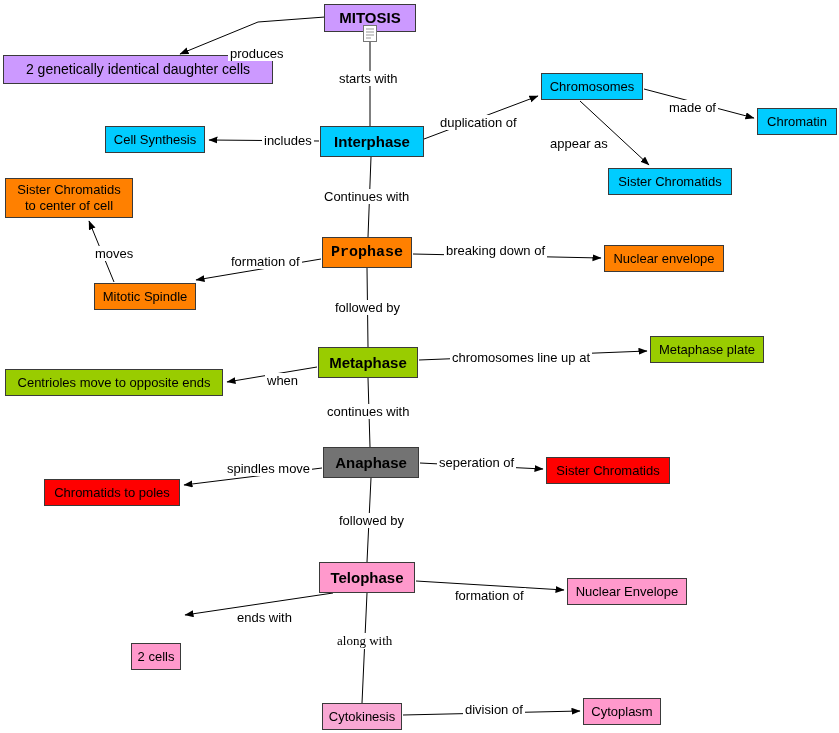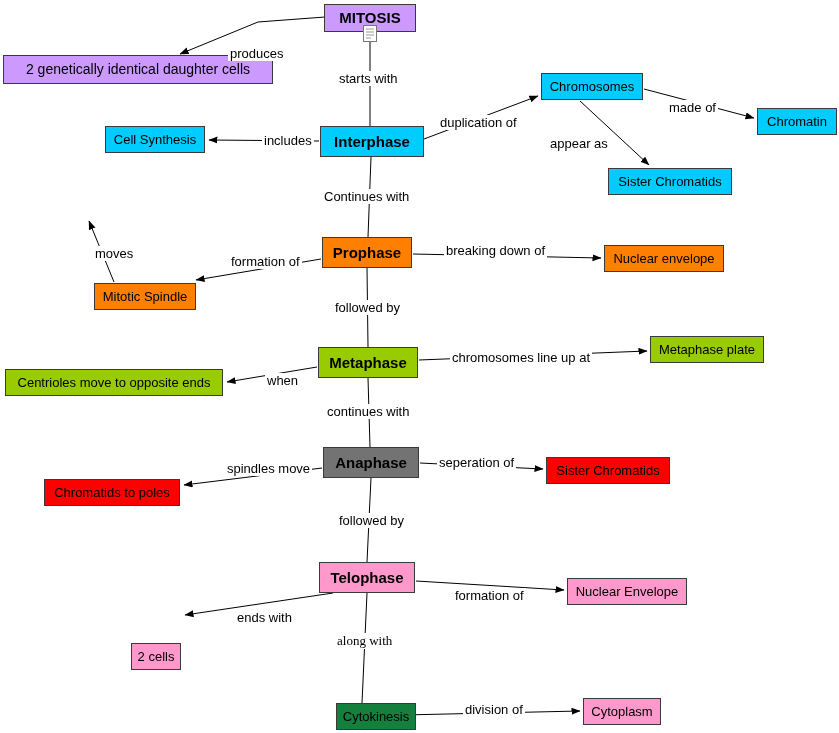--- a/index.html
+++ b/index.html
@@ -53,33 +53,34 @@
     <line x1="403" y1="715" x2="580" y2="711" marker-end="url(#arrow)"></line>
   </svg>
 
   <div class="node bold" style="left: 324px; top: 4px; width: 92px; height: 28px; background-color: rgb(204, 153, 255);">MITOSIS</div>
   <div class="node" style="left: 3px; top: 55px; width: 270px; height: 29px; font-size: 14px; background-color: rgb(204, 153, 255);">2 genetically identical daughter cells</div>
   <div class="node" style="left: 541px; top: 73px; width: 102px; height: 27px; background-color: rgb(0, 204, 255);">Chromosomes</div>
   <div class="node" style="left: 757px; top: 108px; width: 80px; height: 27px; background-color: rgb(0, 204, 255);">Chromatin</div>
   <div class="node" style="left: 105px; top: 126px; width: 100px; height: 27px; background-color: rgb(0, 204, 255);">Cell Synthesis</div>
   <div class="node bold" style="left: 320px; top: 126px; width: 104px; height: 31px; background-color: rgb(0, 204, 255);">Interphase</div>
   <div class="node" style="left: 608px; top: 168px; width: 124px; height: 27px; background-color: rgb(0, 204, 255);">Sister Chromatids</div>
-  <div class="node bold" style="left: 322px; top: 237px; width: 90px; height: 31px; background-color: rgb(255, 128, 0);">Prophase</div>
+  <div class="node" style="left: 5px; top: 178px; width: 128px; height: 40px; background-color: rgb(255, 128, 0);">Sister Chromatids to center of cell</div>
+  <div class="node bold" style="left: 322px; top: 237px; width: 90px; height: 31px; background-color: rgb(255, 128, 0); font-family: Liberation Mono, monospace;">Prophase</div>
   <div class="node" style="left: 604px; top: 245px; width: 120px; height: 27px; background-color: rgb(255, 128, 0);">Nuclear envelope</div>
   <div class="node" style="left: 94px; top: 283px; width: 102px; height: 27px; background-color: rgb(255, 128, 0);">Mitotic Spindle</div>
   <div class="node bold" style="left: 318px; top: 347px; width: 100px; height: 31px; background-color: rgb(153, 204, 0);">Metaphase</div>
   <div class="node" style="left: 650px; top: 336px; width: 114px; height: 27px; background-color: rgb(153, 204, 0);">Metaphase plate</div>
   <div class="node" style="left: 5px; top: 369px; width: 218px; height: 27px; background-color: rgb(153, 204, 0);">Centrioles move to opposite ends</div>
   <div class="node bold" style="left: 323px; top: 447px; width: 96px; height: 31px; background-color: #737373;">Anaphase</div>
   <div class="node" style="left: 546px; top: 457px; width: 124px; height: 27px; background-color: rgb(255, 0, 0);">Sister Chromatids</div>
   <div class="node" style="left: 44px; top: 479px; width: 136px; height: 27px; background-color: rgb(255, 0, 0);">Chromatids to poles</div>
   <div class="node bold" style="left: 319px; top: 562px; width: 96px; height: 31px; background-color: rgb(255, 153, 204);">Telophase</div>
   <div class="node" style="left: 567px; top: 578px; width: 120px; height: 27px; background-color: rgb(255, 153, 204);">Nuclear Envelope</div>
   <div class="node" style="left: 131px; top: 603px; width: 50px; height: 27px; background-color: rgb(255, 153, 204); margin-top: 40px;">2 cells</div>
-  <div class="node" style="left: 336px; top: 703px; width: 80px; height: 27px; background-color: #15803d;">Cytokinesis</div>
+  <div class="node" style="left: 322px; top: 703px; width: 80px; height: 27px; background-color: #f9a8d4;">Cytokinesis</div>
   <div class="node" style="left: 583px; top: 698px; width: 78px; height: 27px; background-color: rgb(255, 153, 204);">Cytoplasm</div>
 
   <div class="res-icon" style="left:363px;top:25px;">
     <svg width="14" height="17" viewBox="0 0 14 17">
       <rect x="0.5" y="0.5" width="13" height="16" fill="#ffffff" stroke="#777777"></rect>
       <line x1="3" y1="4" x2="11" y2="4" stroke="#999999"></line>
       <line x1="3" y1="7" x2="11" y2="7" stroke="#999999"></line>
       <line x1="3" y1="10" x2="11" y2="10" stroke="#999999"></line>
       <line x1="3" y1="13" x2="8" y2="13" stroke="#999999"></line>
     </svg>

